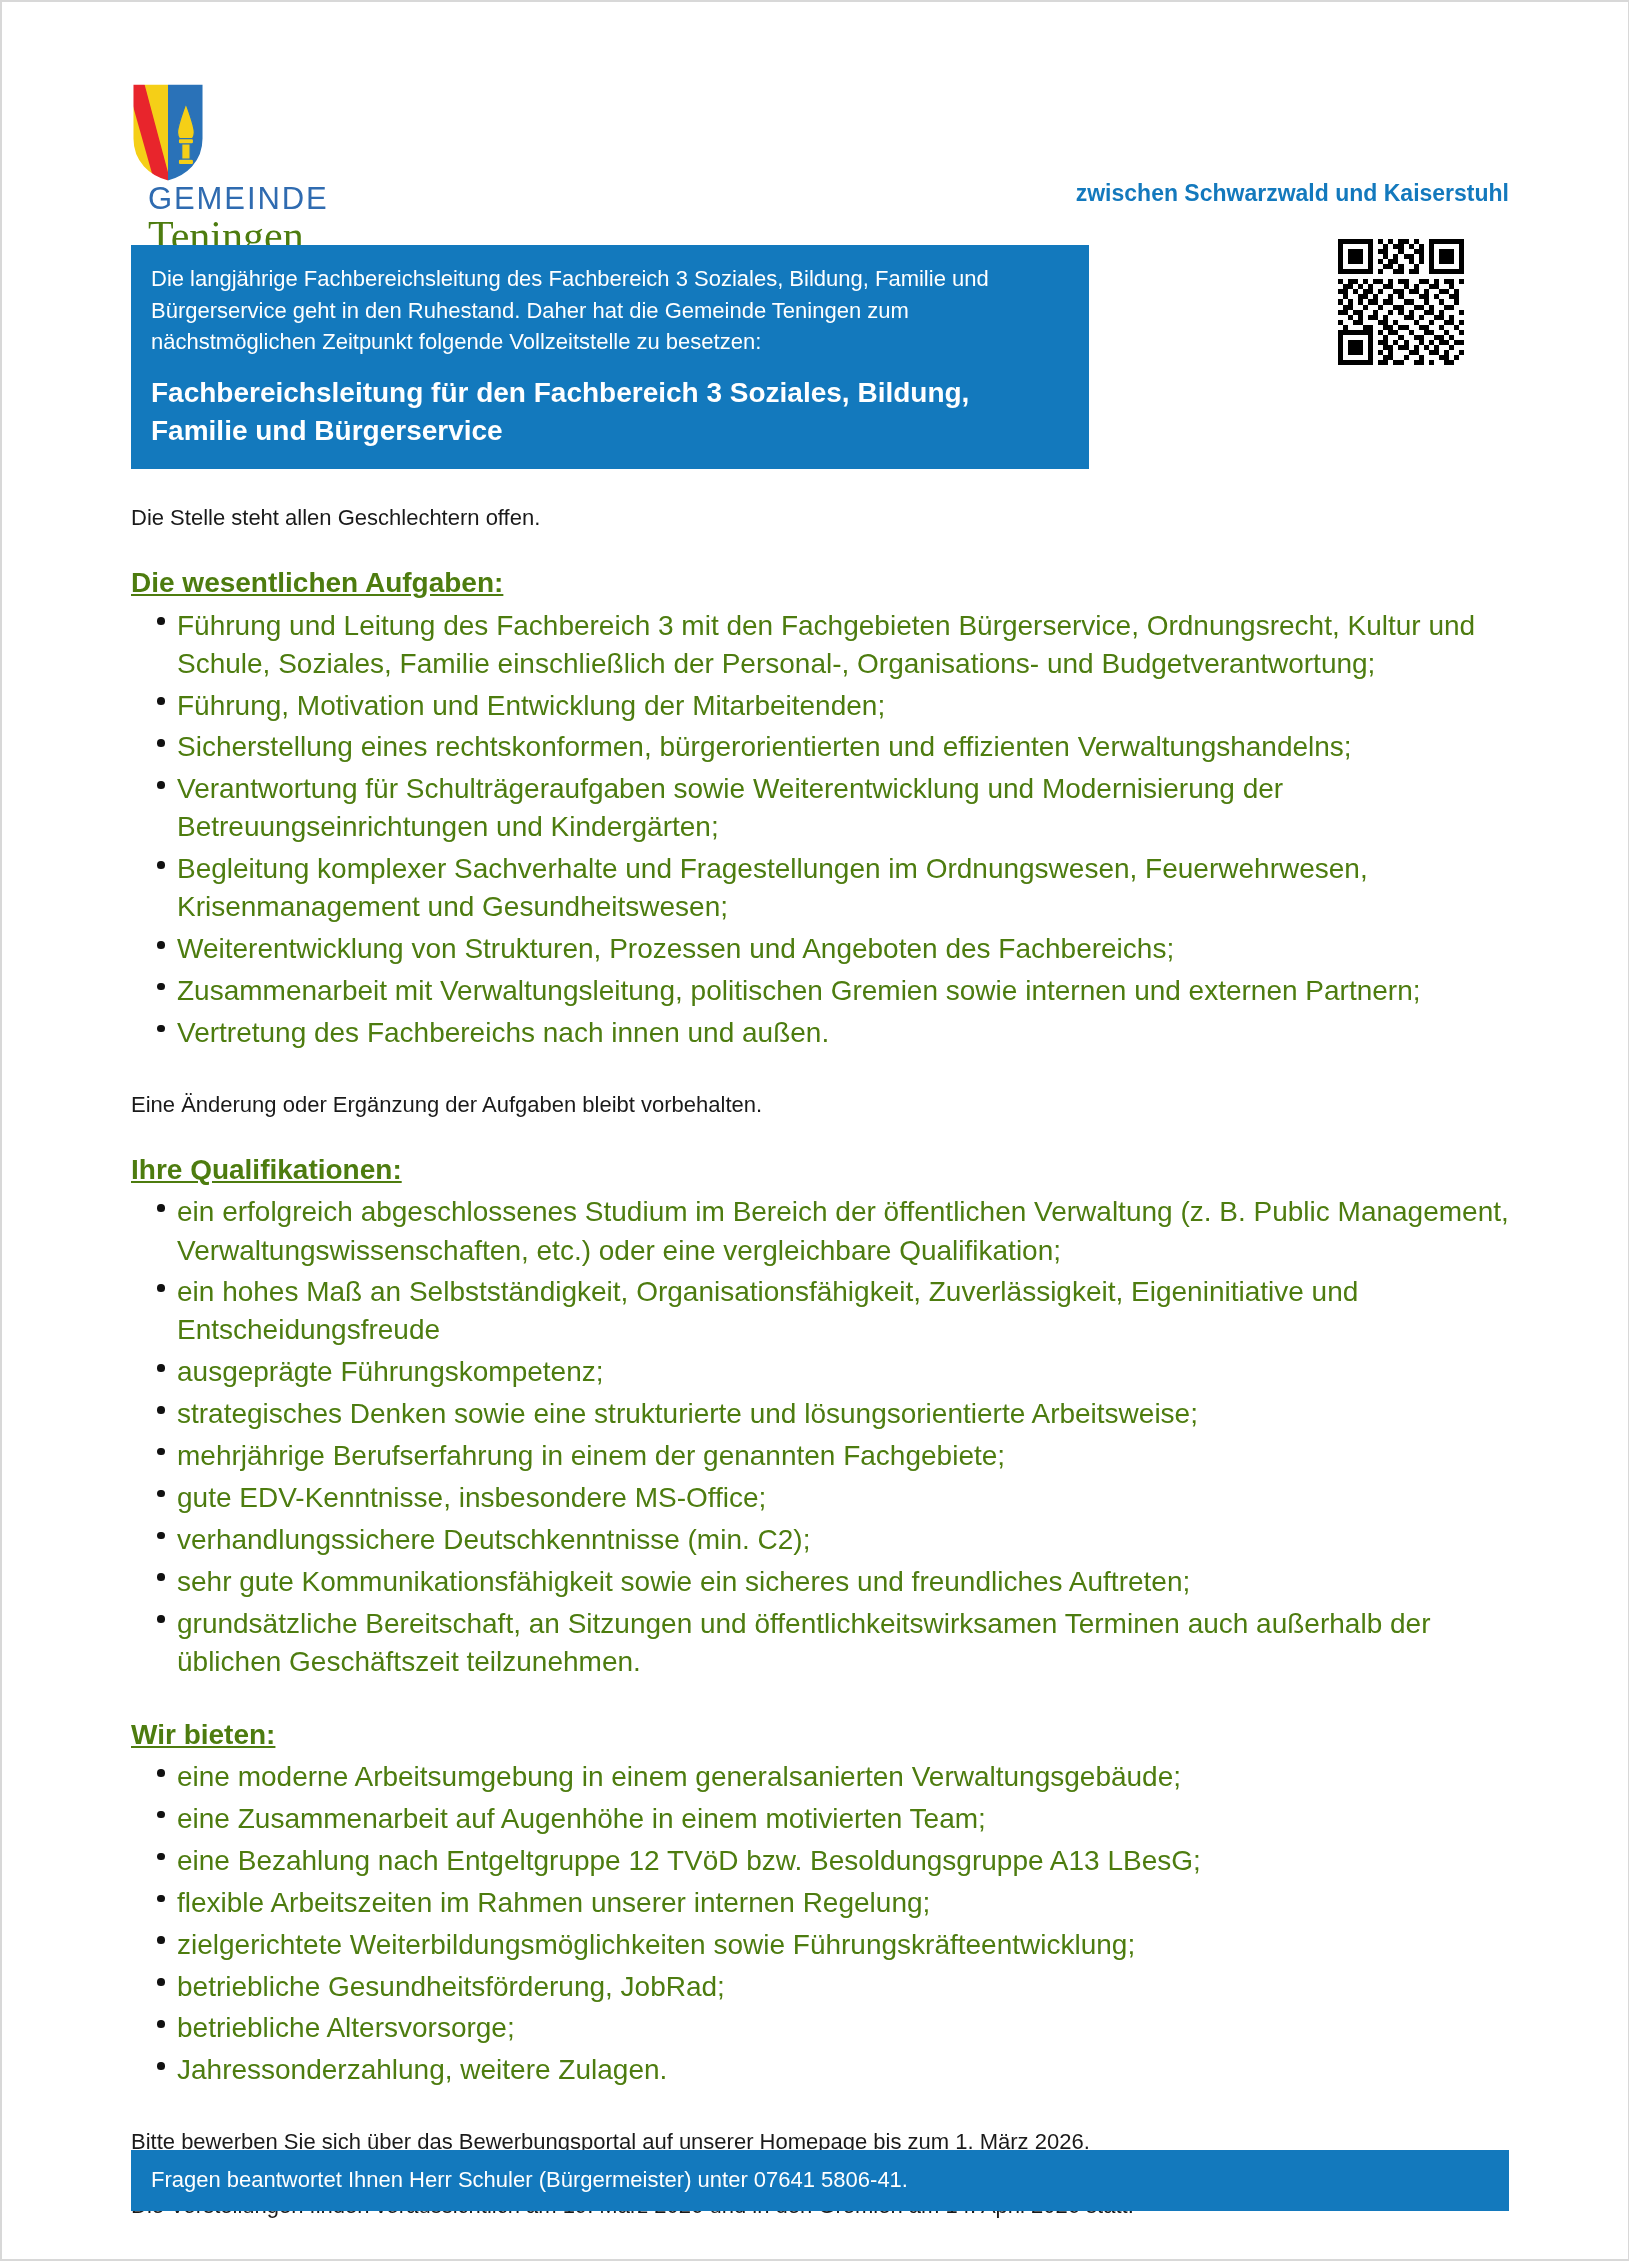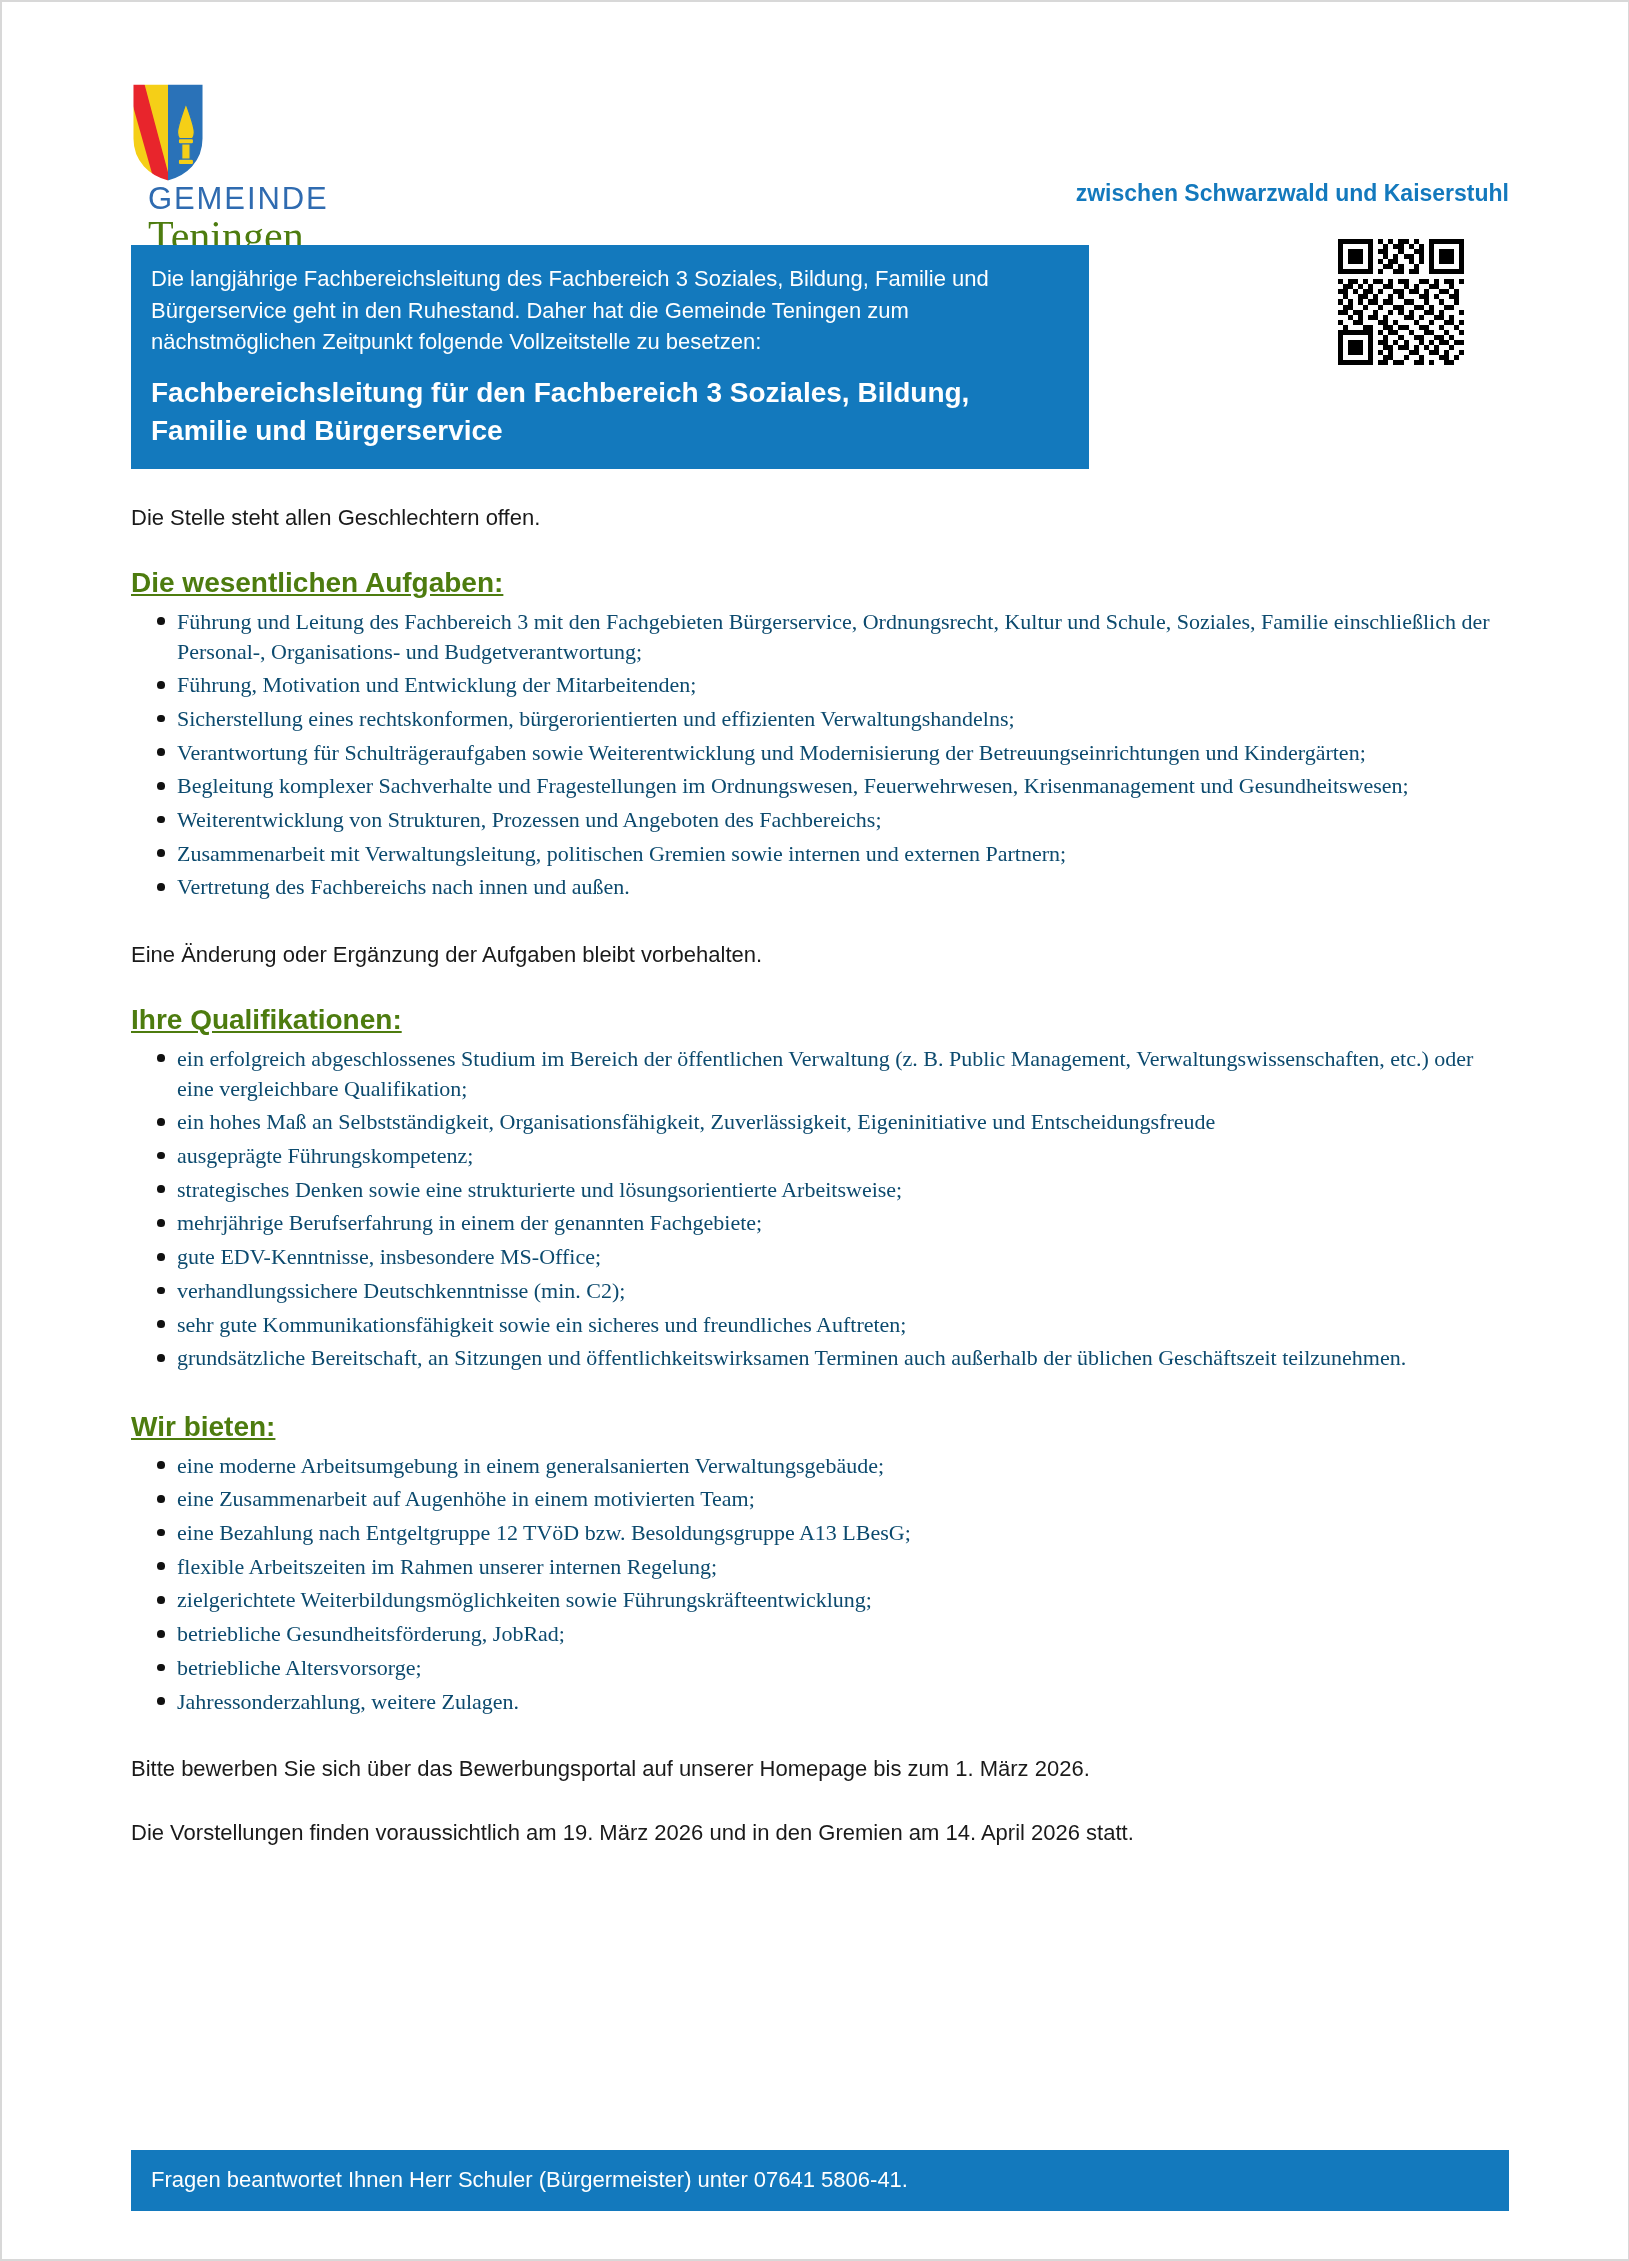--- a/index.html
+++ b/index.html
@@ -135,26 +135,25 @@
     margin: 0 0 7.7px 0;
     text-decoration: underline;
   }
   ul.bullets {
     list-style: none;
     margin: 0;
     padding: 0;
   }
   ul.bullets li {
     position: relative;
-    font-size: 22px;
+    font-size: 28px;
     line-height: 1.36;
     padding-left: 34px;
     margin: 0 0 3.8px 0;
-    color: #0c4a6e;
-    font-family: Liberation Serif, serif;
+    color: #4d7c0f;
   }
   ul.bullets li::before {
     content: "";
     position: absolute;
     left: 13.8px;
     top: 10.7px;
     width: 7.7px;
     height: 7.7px;
     border-radius: 50%;
     background: #111111;

